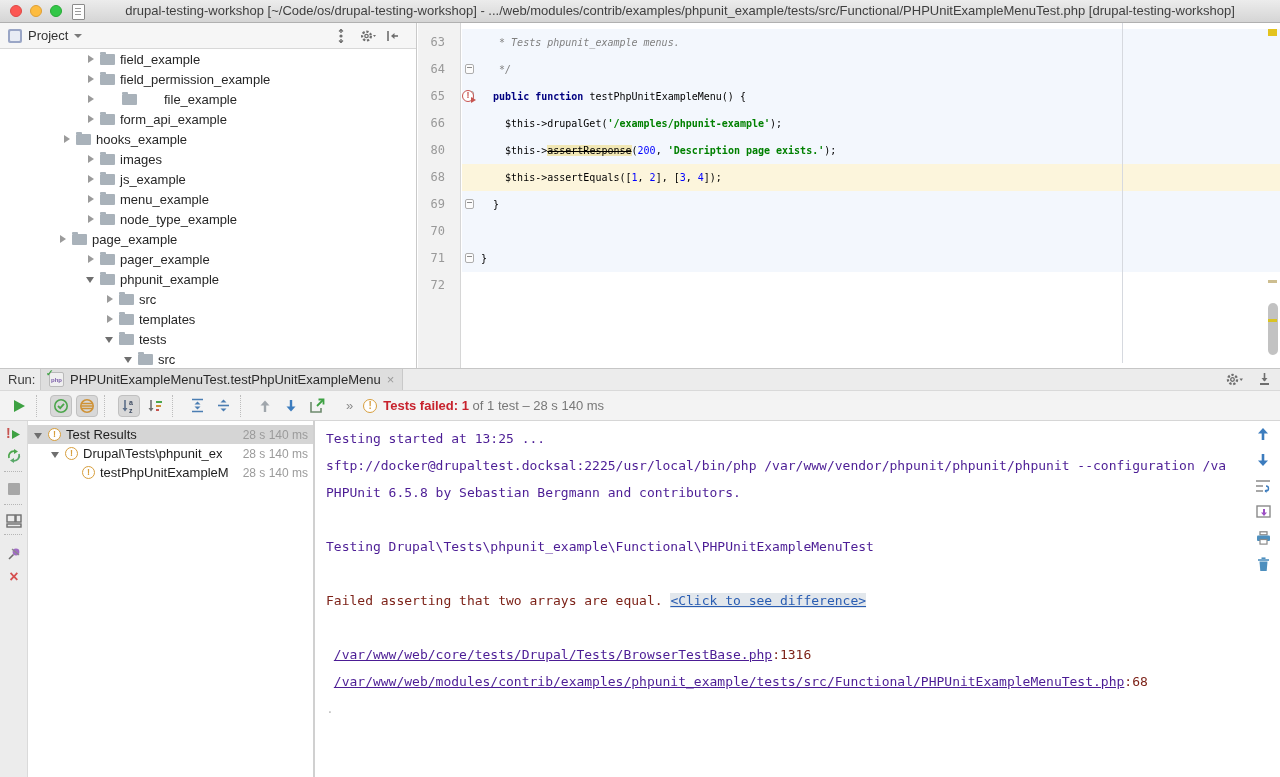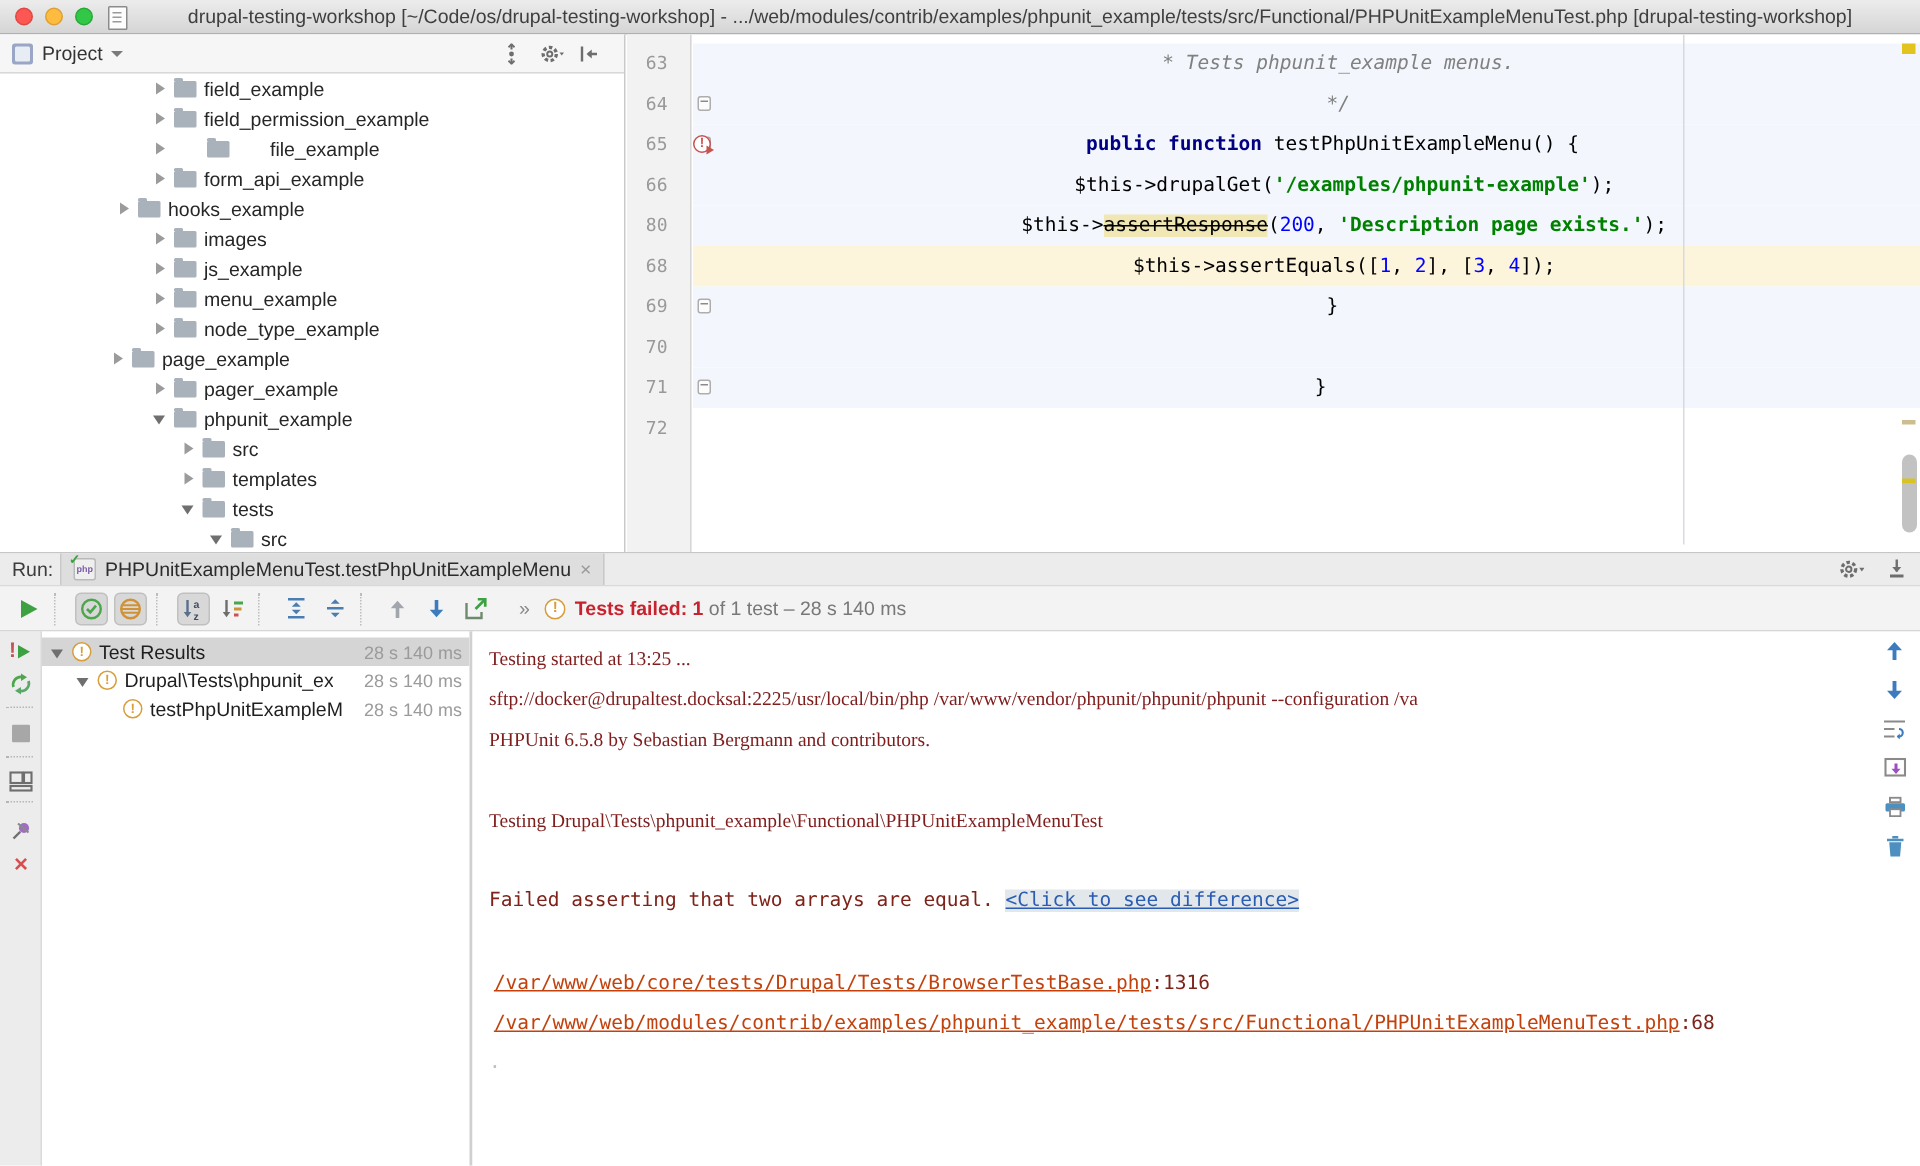--- a/index.html
+++ b/index.html
@@ -22,42 +22,42 @@
 
   
   #project-panel{left:0;top:23px;width:417px;height:345px;background:#fff;border-right:1px solid #c9c9c9;box-sizing:border-box;}
   #project-header{left:0;top:0;width:100%;height:26px;background:#f6f6f6;border-bottom:1px solid #d8d8d8;box-sizing:border-box;}
   #project-title-wrap{left:8px;top:0;height:25px;display:flex;align-items:center;gap:6px;}
   #project-tool-icon{width:14px;height:14px;background:#9aa6c6;border-radius:2px;position:relative;}
   #project-tool-icon:before{content:"";position:absolute;left:2px;top:2px;right:2px;bottom:2px;background:#e8ecf4;border-radius:1px;}
   #project-title{font-size:13px;color:#333;}
   .hdr-caret{width:0;height:0;border-left:4px solid transparent;border-right:4px solid transparent;border-top:4px solid #7a7a7a;}
   .hdr-ic{top:6px;width:16px;height:14px;color:#6e6e6e;}
-  #tree{left:16px;top:26px;width:100%;height:318px;overflow:hidden;}
+  #tree{left:0;top:26px;width:100%;height:318px;overflow:hidden;}
   .prow{height:20px;display:flex;align-items:center;font-size:13px;color:#262626;white-space:nowrap;}
   .tri{width:10px;height:10px;margin-right:4px;position:relative;flex:0 0 10px;}
   .tri.right:before{content:"";position:absolute;left:2px;top:1px;border-left:6px solid #9b9b9b;
                     border-top:4px solid transparent;border-bottom:4px solid transparent;}
   .tri.down:before{content:"";position:absolute;left:0;top:3px;border-top:6px solid #6f6f6f;
                    border-left:4px solid transparent;border-right:4px solid transparent;}
   .folder{width:15px;height:11px;background:#a9b2ba;border-radius:1px;position:relative;margin-right:5px;flex:0 0 15px;}
   .folder:before{content:"";position:absolute;left:0;top:-2px;width:6px;height:2px;background:#a9b2ba;border-radius:1px 1px 0 0;}
 
   
   #editor{left:418px;top:23px;width:862px;height:345px;background:#fff;overflow:hidden;}
   #gutter{left:0;top:0;width:43px;height:345px;background:#f2f2f2;border-right:1px solid #d6d6d6;box-sizing:border-box;}
   .gutrow{height:27px;line-height:27px;font-family:"DejaVu Sans Mono",monospace;font-size:12px;color:#999;
           text-align:right;padding-right:15px;position:relative;}
   .fail-badge{position:absolute;right:-14px;top:7px;width:12px;height:12px;border:1.5px solid #c75450;border-radius:50%;
               box-sizing:border-box;color:#c75450;font:bold 9px/9px "Liberation Sans",sans-serif;text-align:center;background:#fff;z-index:4;}
   .fail-badge:after{content:"";position:absolute;right:-3px;bottom:-2px;border-left:5px solid #c75450;
                     border-top:3px solid transparent;border-bottom:3px solid transparent;}
   #code{left:44px;top:0;right:0;height:345px;}
-  .crow{height:27px;line-height:27px;font-family:"DejaVu Sans Mono",monospace;font-size:13px;color:#000;
-        white-space:pre;padding-left:19px;position:relative;text-align:center;}
+  .crow{height:27px;line-height:27px;font-family:"DejaVu Sans Mono",monospace;font-size:10px;color:#000;
+        white-space:pre;padding-left:19px;position:relative;}
   .bg-scope{background:#f3f7fd;}
   .bg-current{background:#fcf5dc;}
   .fold{position:absolute;left:3px;top:8px;width:9px;height:10px;background:#fcfcfc;border:1px solid #adadad;
         border-radius:2px;box-sizing:border-box;}
   .fold:before{content:"";position:absolute;left:1px;top:2px;width:5px;height:1px;background:#8b8b8b;}
   .tk-kw{color:#000080;font-weight:bold;}
   .tk-str{color:#008000;font-weight:bold;}
   .tk-num{color:#0000ff;}
   .tk-cmt{color:#808080;font-style:italic;}
   .tk-depr{text-decoration:line-through;background:#f1e7b4;}
@@ -103,23 +103,23 @@
   .rt-time{margin-left:auto;color:#9b9b9b;font-size:12px;padding-right:5px;flex:0 0 auto;}
   .rt-lbl{overflow:hidden;text-overflow:clip;flex:0 1 auto;}
   .rt-badge{width:13px;height:13px;border:1.5px solid #d79e3c;border-radius:50%;box-sizing:border-box;
             color:#d79e3c;font:bold 9px/10px "Liberation Sans",sans-serif;text-align:center;background:#fff;
             margin-right:5px;flex:0 0 13px;}
   #tree-splitter{left:313px;top:0;width:2px;height:357px;background:#d0d0d0;}
 
   #console{left:315px;top:0;right:0;width:965px;height:357px;background:#fff;overflow:hidden;
            padding:4px 0 0 11px;box-sizing:border-box;}
   .cline{height:27px;line-height:27px;font-family:"DejaVu Sans Mono",monospace;font-size:13px;white-space:pre;}
-  .cs-std{color:#7f1d1d;font-family:Liberation Serif, serif;}
+  .cs-std{color:#4c1d95;}
   .cs-err{color:#7d2319;}
-  .cs-link{color:#c2410c;text-decoration:underline;}
+  .cs-link{color:#4c1d95;text-decoration:underline;}
   .cs-linkhl{color:#2a5db2;text-decoration:underline;background:#e2e7ec;}
   .cs-dim{color:#c0c0c0;}
   #console-icons{right:4px;top:2px;width:24px;}
   .con-ic{width:22px;height:22px;display:flex;align-items:center;justify-content:center;margin-bottom:4px;}
 
   svg{display:block;}
 </style>
 </head>
 <body>
 

